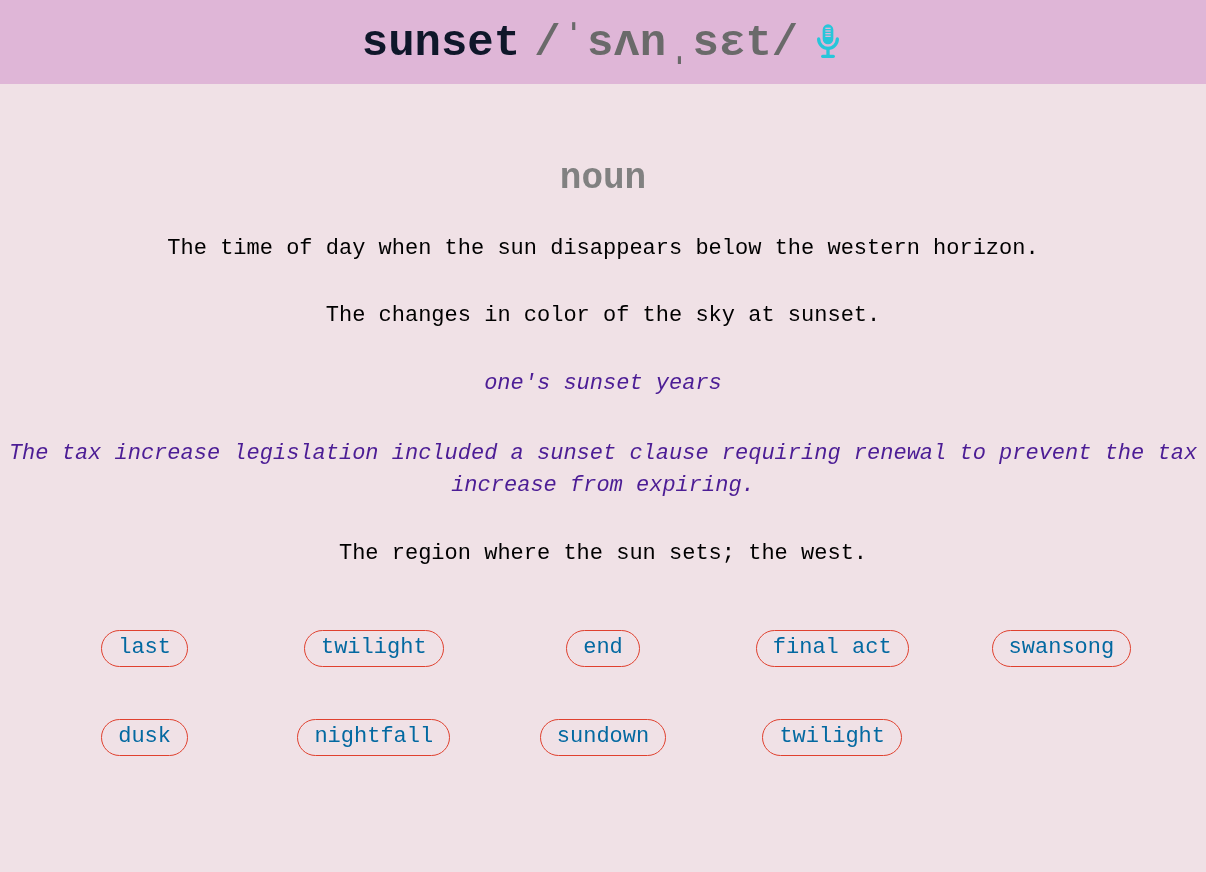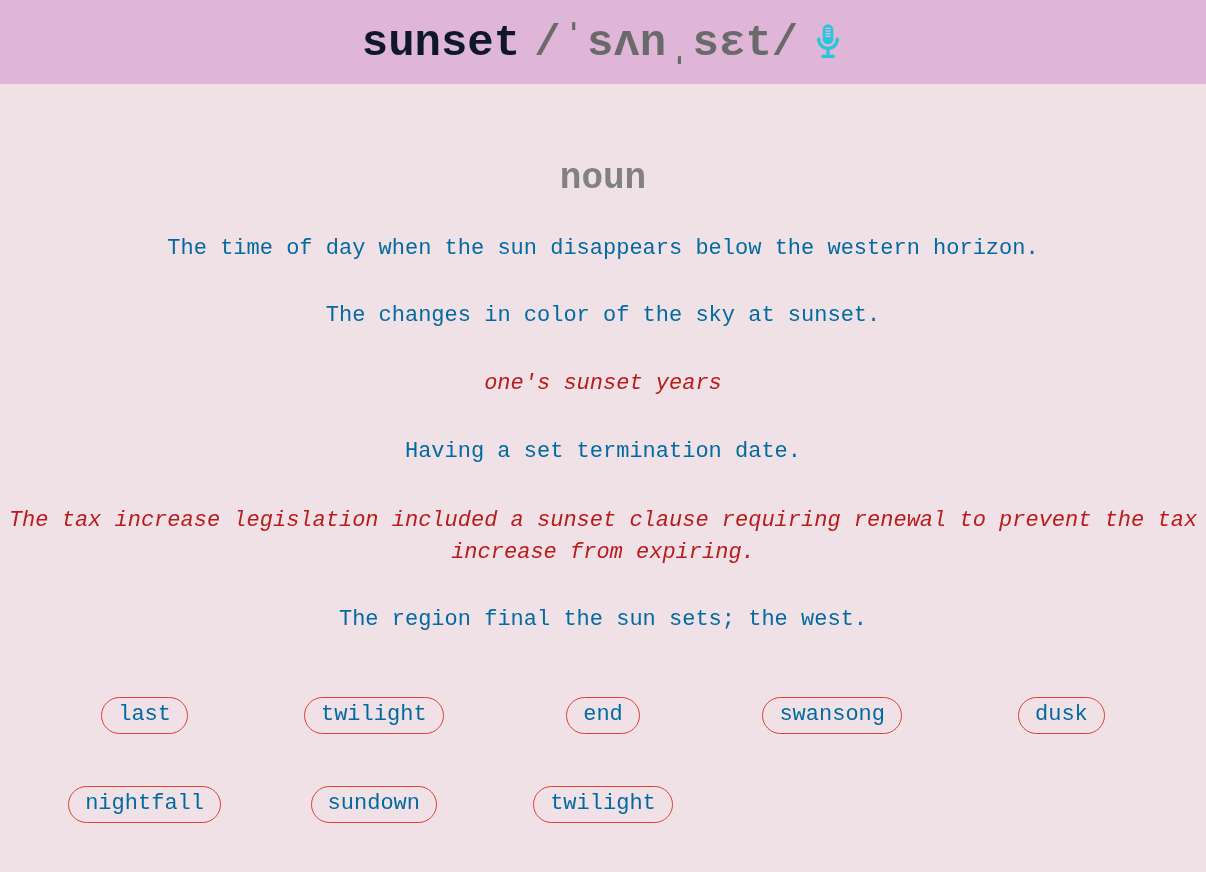--- a/index.html
+++ b/index.html
@@ -37,28 +37,28 @@
     padding: 50px 0 0 0;
     text-align: center;
   }
   .pos {
     color: #818181;
     font-size: 36px;
     font-weight: 700;
     margin: 24px 0 36px 0;
   }
   .def {
-    color: #0369a1;
+    color: #000000;
     font-size: 22px;
     margin: 0 0 38px 0;
     line-height: 1.3;
     padding: 0 10px;
   }
   .example {
-    color: #b91c1c;
+    color: #4c1d95;
     font-style: italic;
     font-size: 22px;
     margin: 0 0 38px 0;
     line-height: 1.45;
     padding: 0 2px;
   }
   .synonyms {
     display: grid;
     grid-template-columns: repeat(5, 1fr);
     row-gap: 52px;
@@ -96,27 +96,27 @@
     </svg>
   </span>
 </div>
 
 <div class="content">
   <div class="pos">noun</div>
   <div id="entries-container">
       <div class="def">The time of day when the sun disappears below the western horizon.</div>
       <div class="def">The changes in color of the sky at sunset.</div>
       <div class="example">one's sunset years</div>
-      <div class="def">Having a set termination date.</div>
       <div class="example">The tax increase legislation included a sunset clause requiring renewal to prevent the tax increase from expiring.</div>
-      <div class="def">The region final the sun sets; the west.</div>
+      <div class="def">The region where the sun sets; the west.</div>
     </div>
   <div class="synonyms" id="synonyms-container">
       <span class="syn">last</span>
       <span class="syn">twilight</span>
       <span class="syn">end</span>
+      <span class="syn">final act</span>
       <span class="syn">swansong</span>
       <span class="syn">dusk</span>
       <span class="syn">nightfall</span>
       <span class="syn">sundown</span>
       <span class="syn">twilight</span>
     </div>
 </div>
 
 </body></html>

